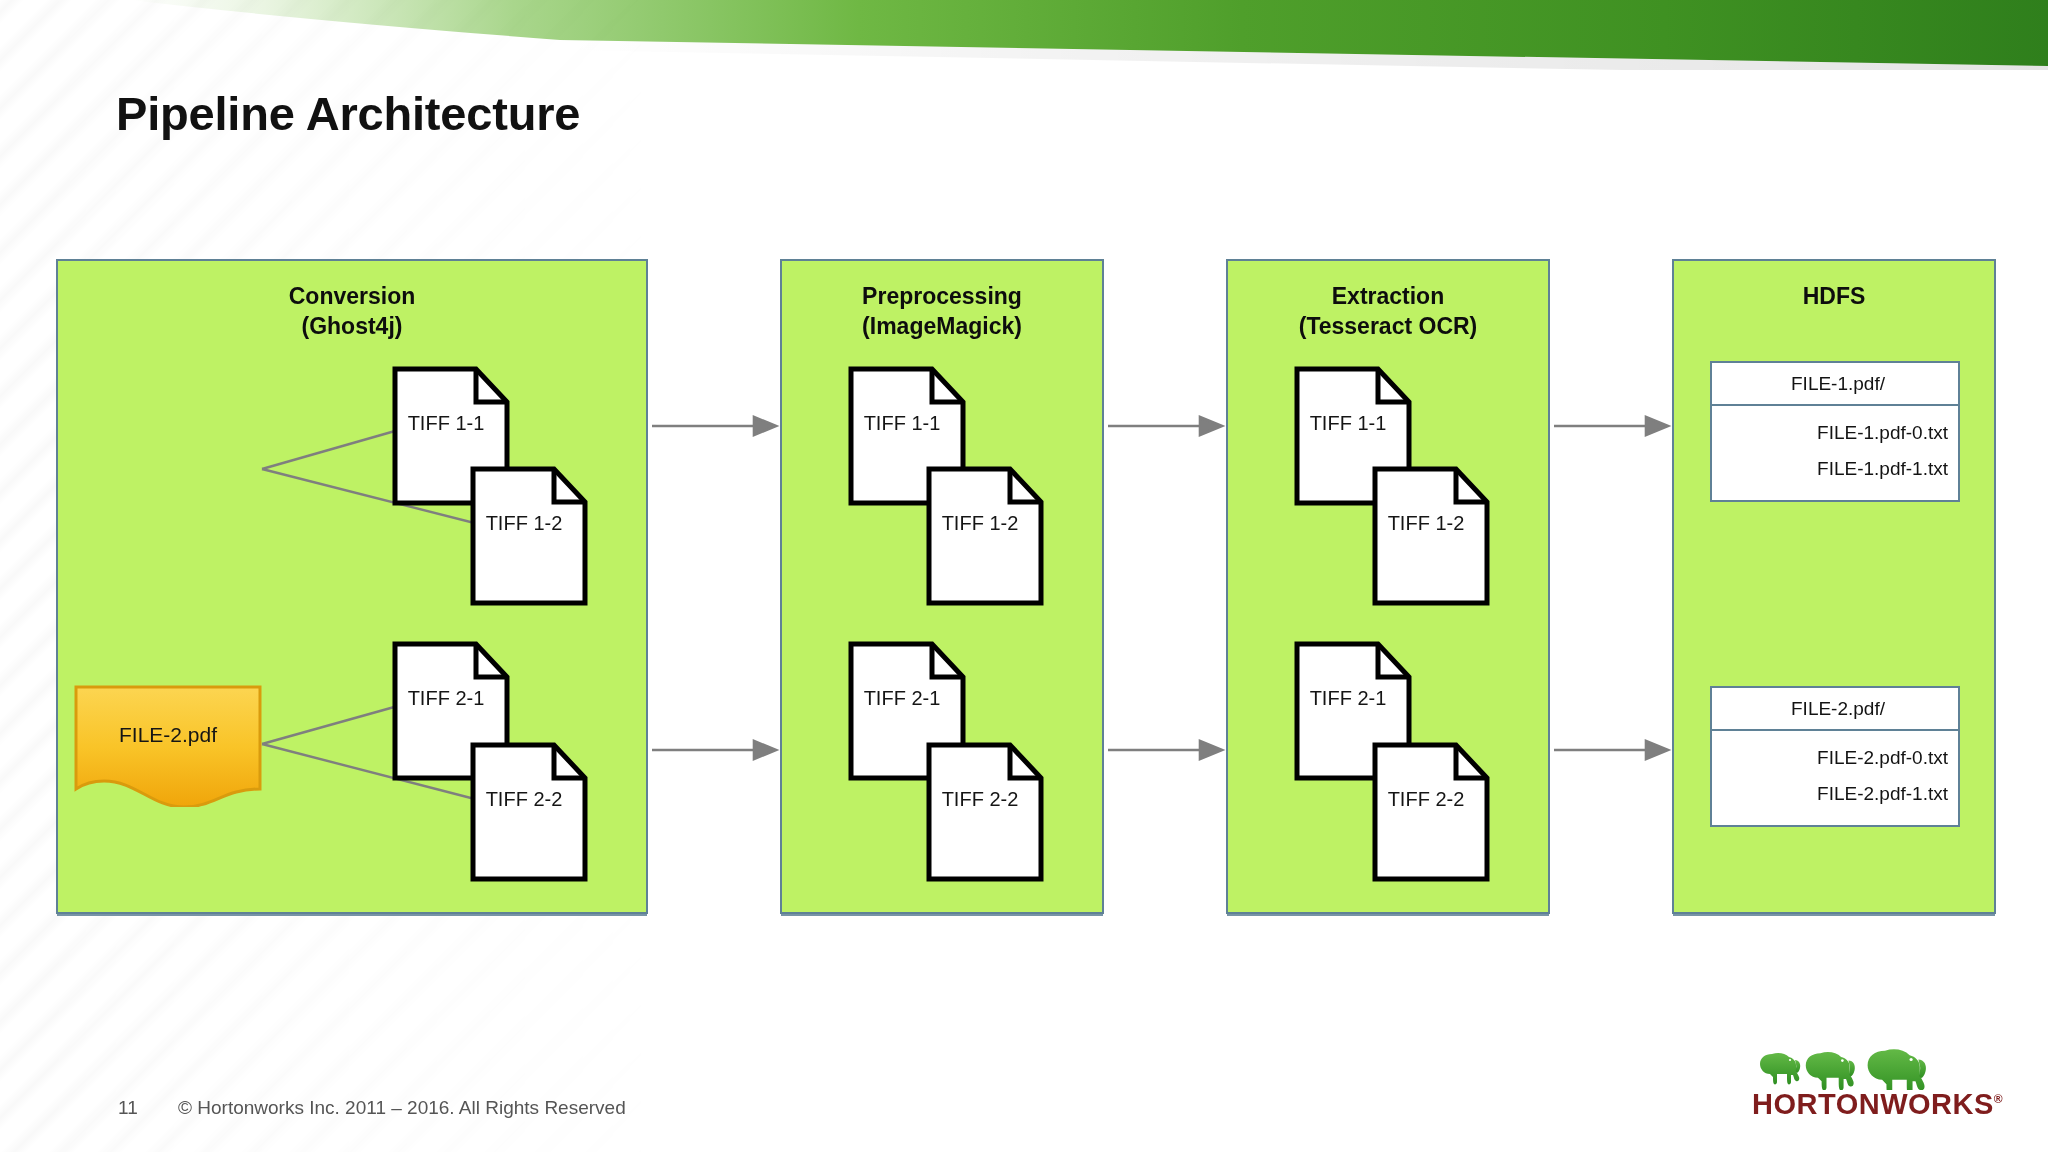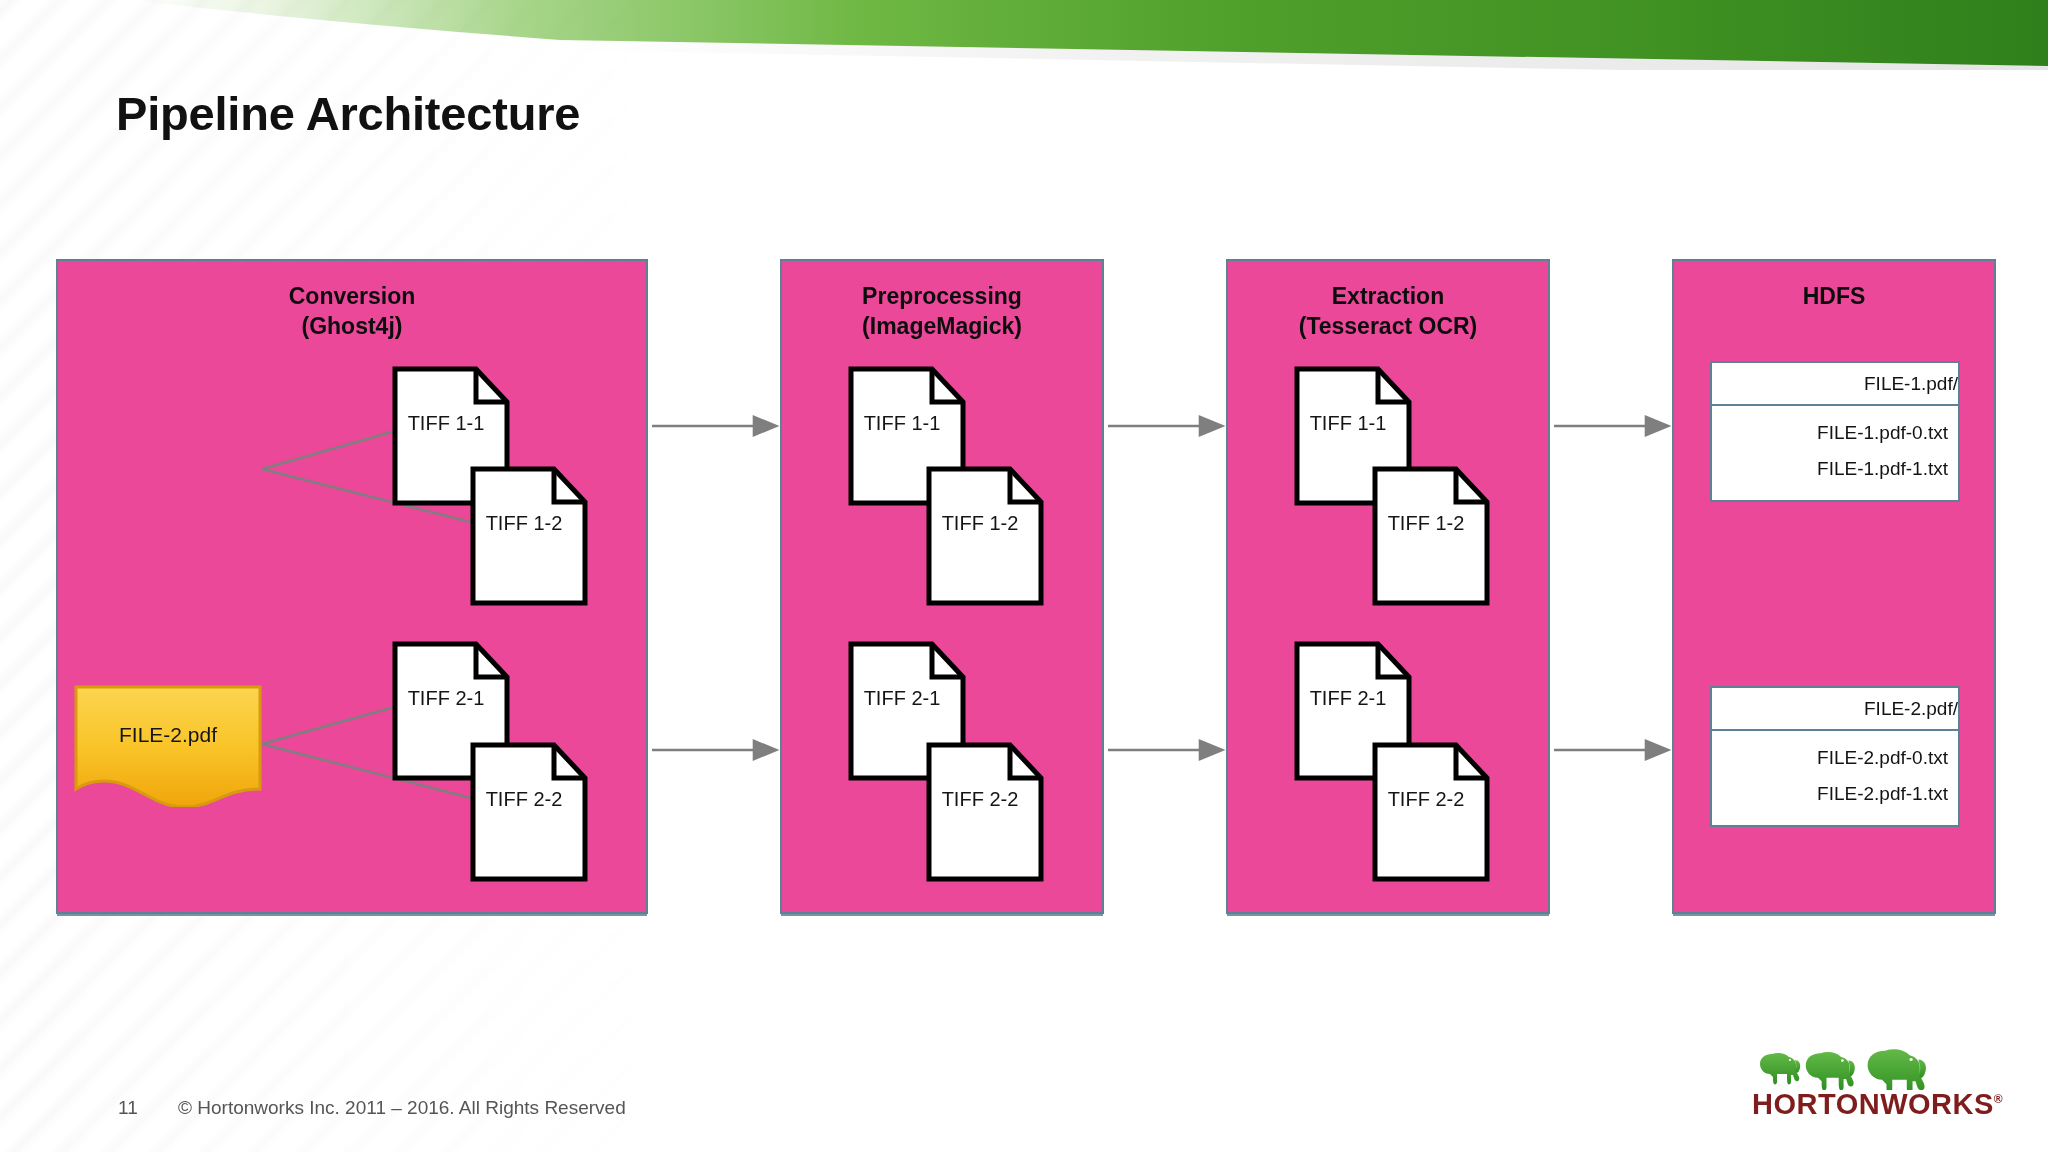--- a/index.html
+++ b/index.html
@@ -51,21 +51,21 @@
     color: #111111;
     letter-spacing: -0.2px;
     white-space: nowrap;
   }
 
   
   .panel {
     position: absolute;
     top: 259px;
     height: 655px;
-    background: #ec4899;
+    background: #bef264;
     border: 2px solid #5f8196;
     box-sizing: border-box;
     box-shadow: 0 3px 0 -1px rgba(95,129,150,0.85);
   }
   .panel-title {
     position: absolute;
     left: 0; right: 0;
     top: 20px;
     text-align: center;
     font-size: 23px;
@@ -112,21 +112,21 @@
   .hdfs-group { position: absolute; width: 250px; }
   .hdfs-head {
     border: 2px solid #5f8196;
     box-sizing: border-box;
     height: 45px;
     line-height: 41px;
     padding-left: 6px;
     font-size: 19px;
     color: #131313;
     background: #ffffff;
-    text-align: right;
+    text-align: center;
     white-space: nowrap;
   }
   .hdfs-body {
     border: 2px solid #5f8196;
     border-top: none;
     box-sizing: border-box;
     background: #ffffff;
     padding: 9px 10px 12px 6px;
   }
   .hdfs-body .row {

